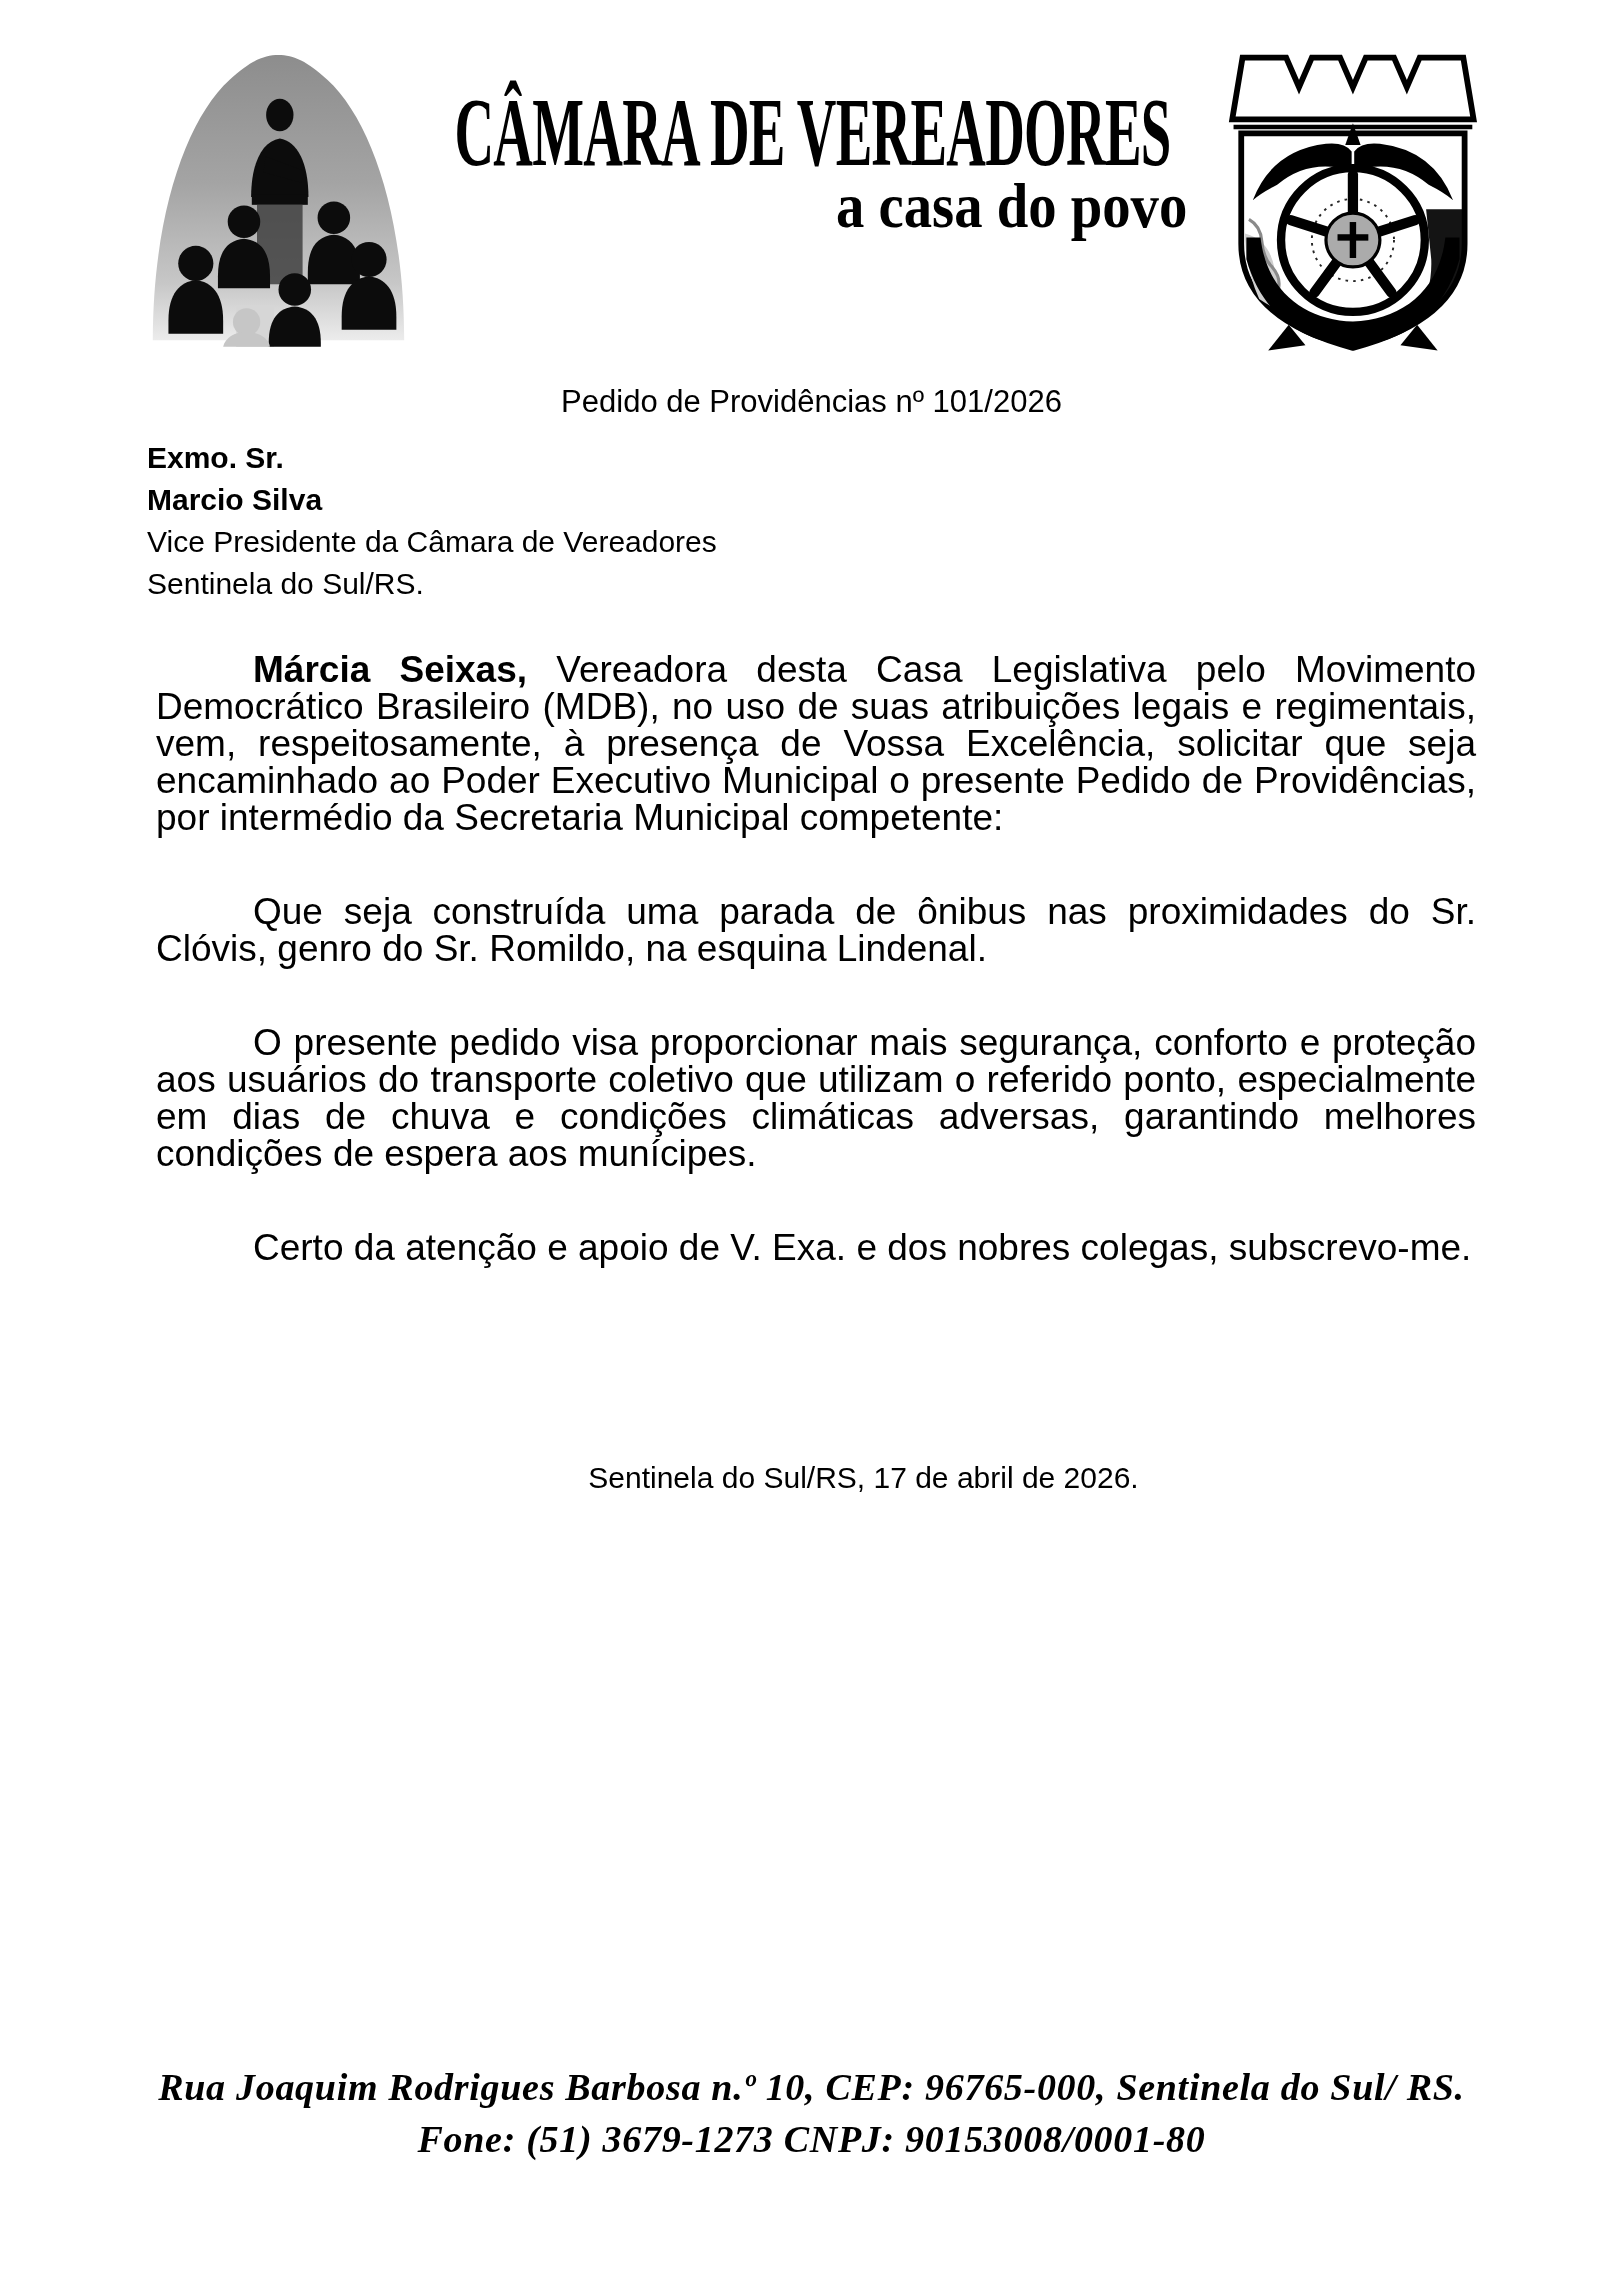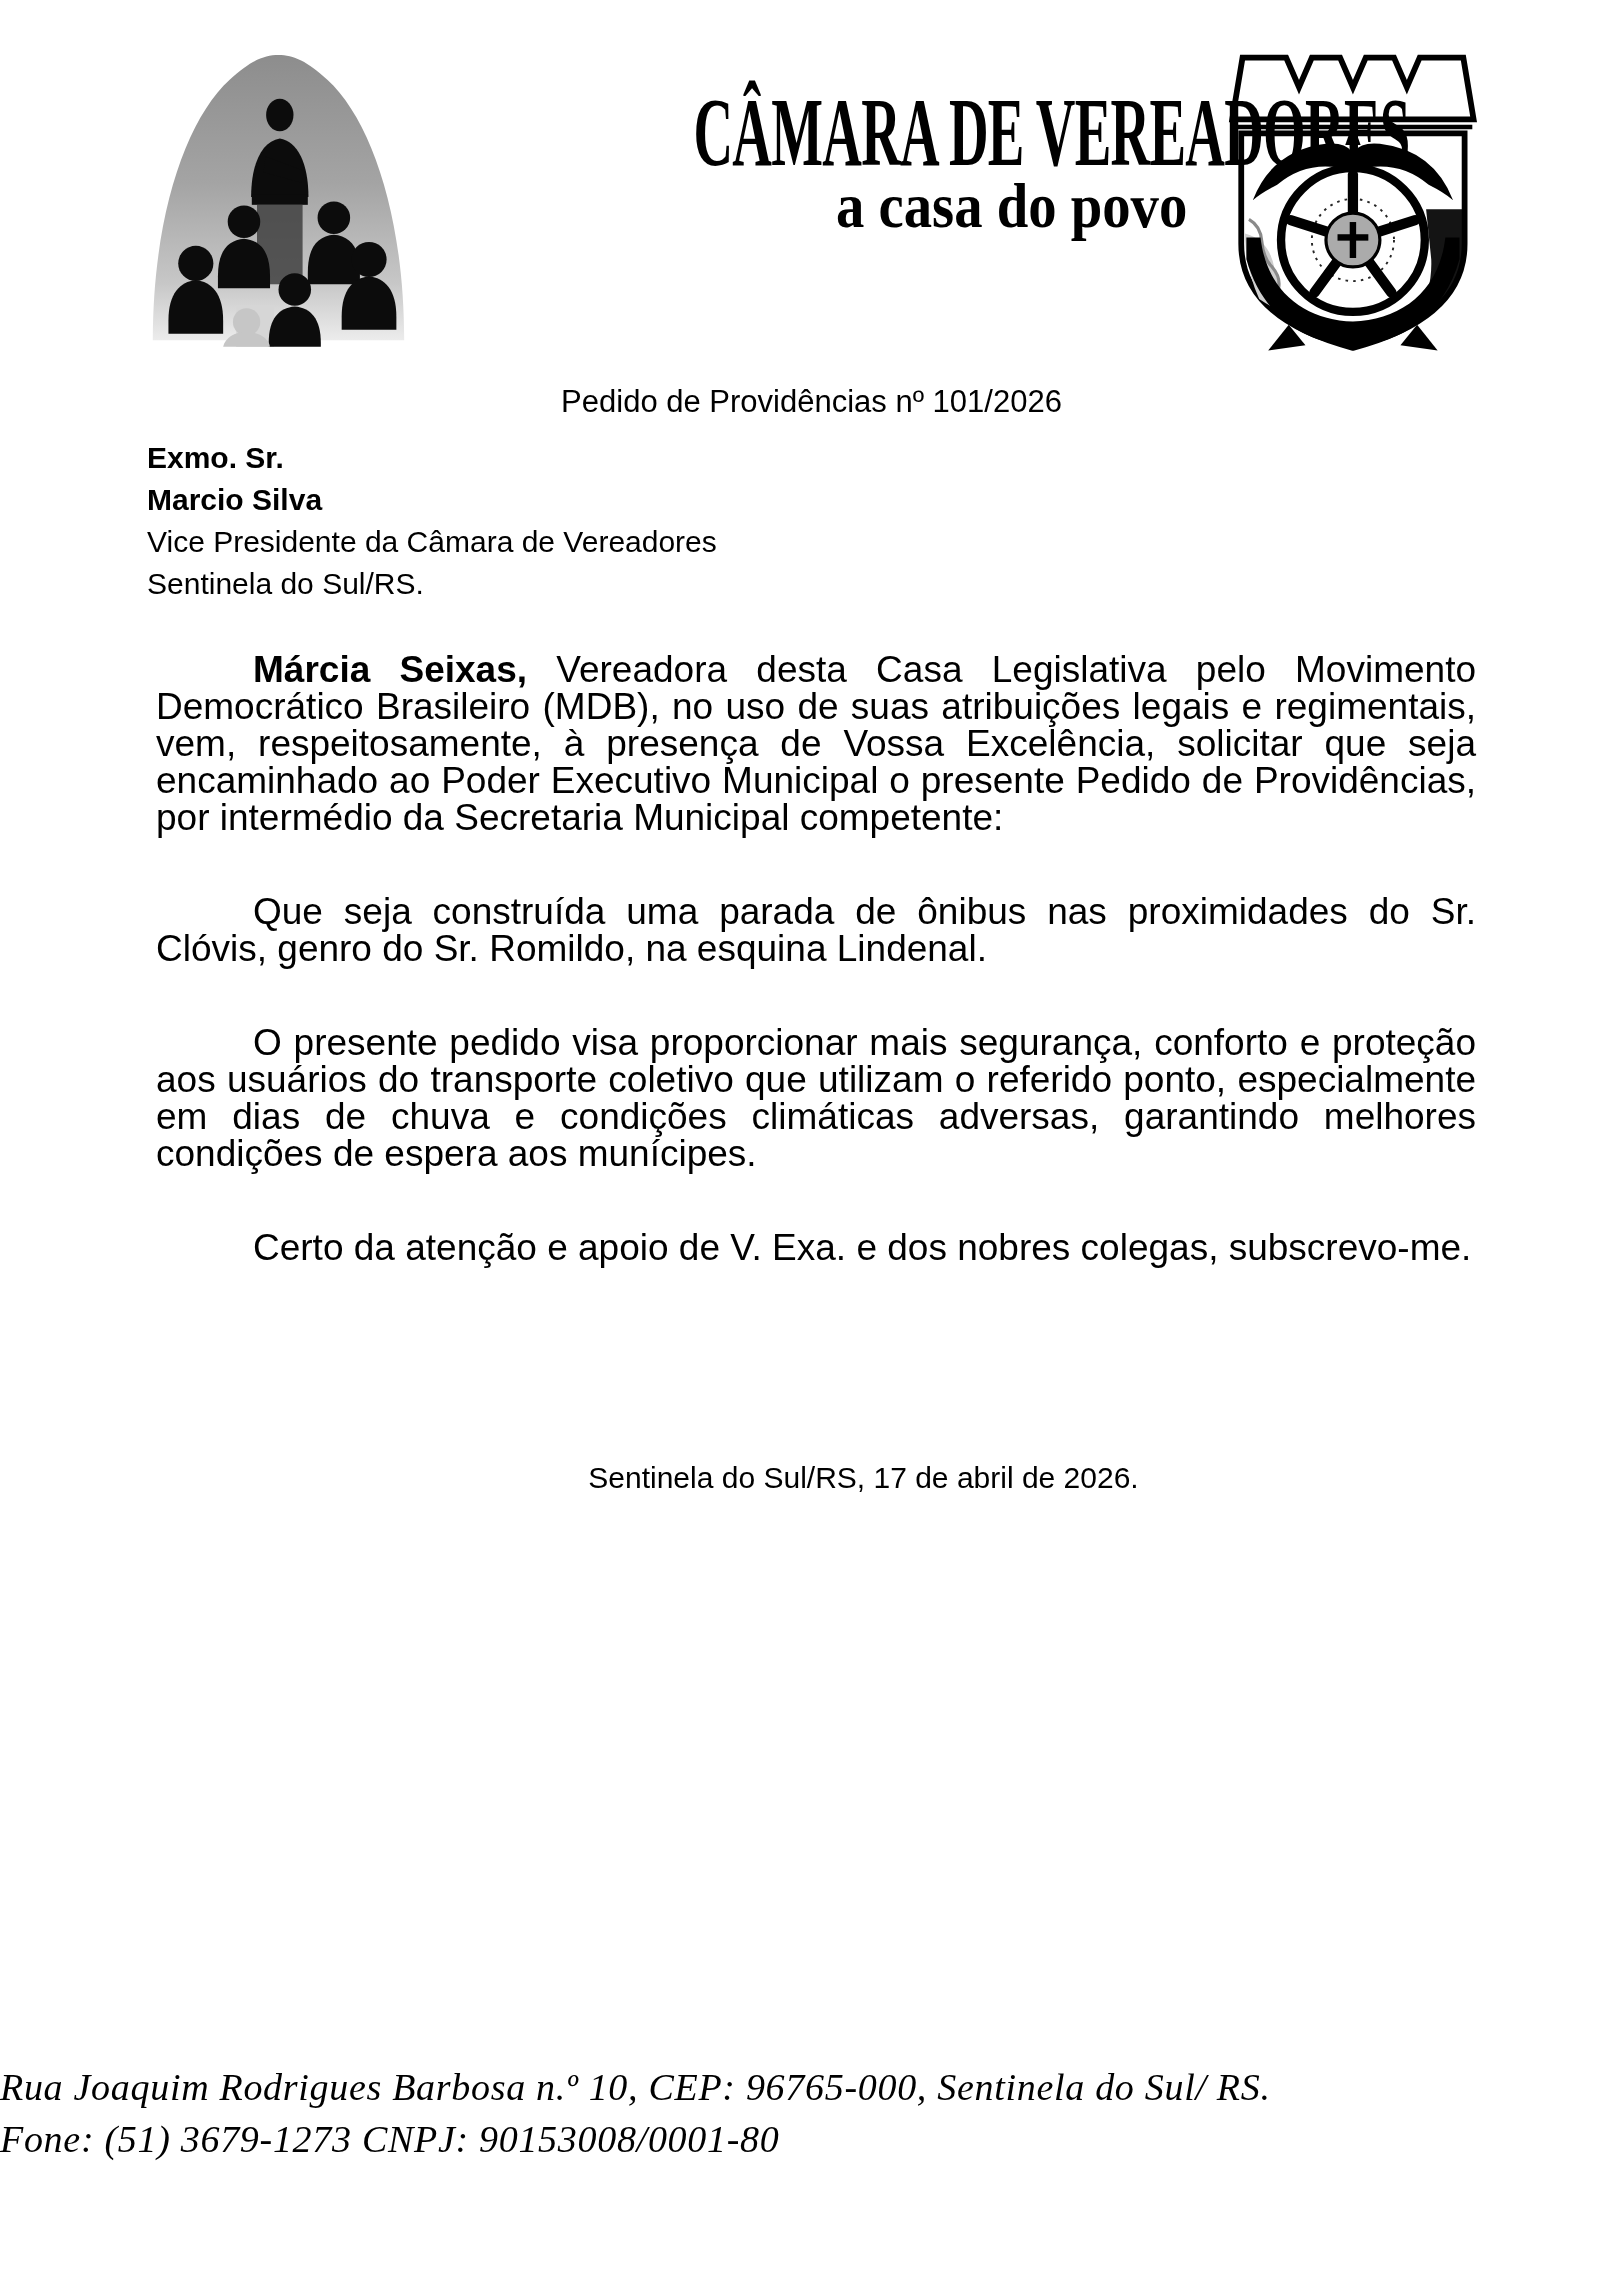--- a/index.html
+++ b/index.html
@@ -15,21 +15,21 @@
 
   
   .letterhead {
     position:absolute; top:47px; left:145px; right:134px; height:308px;
     display:flex; align-items:flex-start;
   }
   .logo-dome { width:267px; height:300px; flex:0 0 auto; }
   .crest     { width:276px; height:309px; flex:0 0 auto; margin-left:auto; }
   .header-text {
     flex:1 1 auto; min-width:0;
-    display:flex; flex-direction:column; align-items:flex-start;
+    display:flex; flex-direction:column; align-items:center;
     padding-top:33px;
     font-family:"Liberation Serif", serif; font-weight:bold;
     white-space:nowrap; text-align:center;
   }
   .org1 { line-height:105px; height:105px; }
   .org1 span { display:inline-block; font-size:98px; letter-spacing:-1.3px;
                transform:scaleX(0.56); transform-origin:center; }
   .org2 { line-height:111px; height:111px; margin-top:-9.2px; }
   .org2 span { display:inline-block; font-size:147px; letter-spacing:-2px;
                transform:scaleX(0.50); transform-origin:center; }
@@ -70,22 +70,22 @@
     padding-left:37px;
     display:flex; flex-direction:column; align-items:center;
   }
   .signature { width:288px; height:111px; display:block; }
   .sig-name  { margin-top:-14.4px; font-size:31px; font-weight:bold; line-height:39px; }
   .sig-role  { margin-top:5.2px;  font-size:30px; line-height:39px; }
 
   
   .footer {
     position:absolute; top:2061px; left:0; right:0;
-    text-align:left;
-    font-family:"Liberation Serif", serif; font-style:italic; font-weight:normal;
+    text-align:center;
+    font-family:"Liberation Serif", serif; font-style:italic; font-weight:bold;
     font-size:38px; line-height:52px; letter-spacing:0.7px;
   }
 </style>
 </head>
 <body>
 
 <div class="page">
 
   <header class="letterhead">
 

